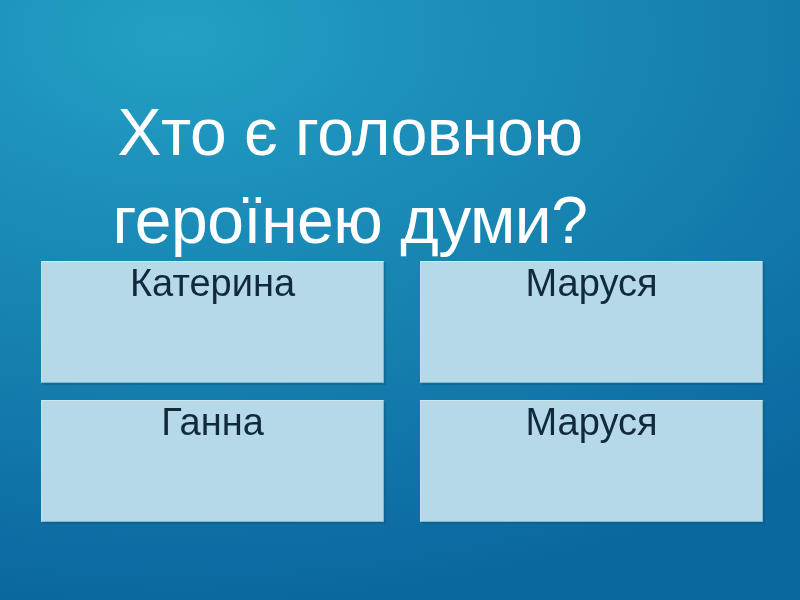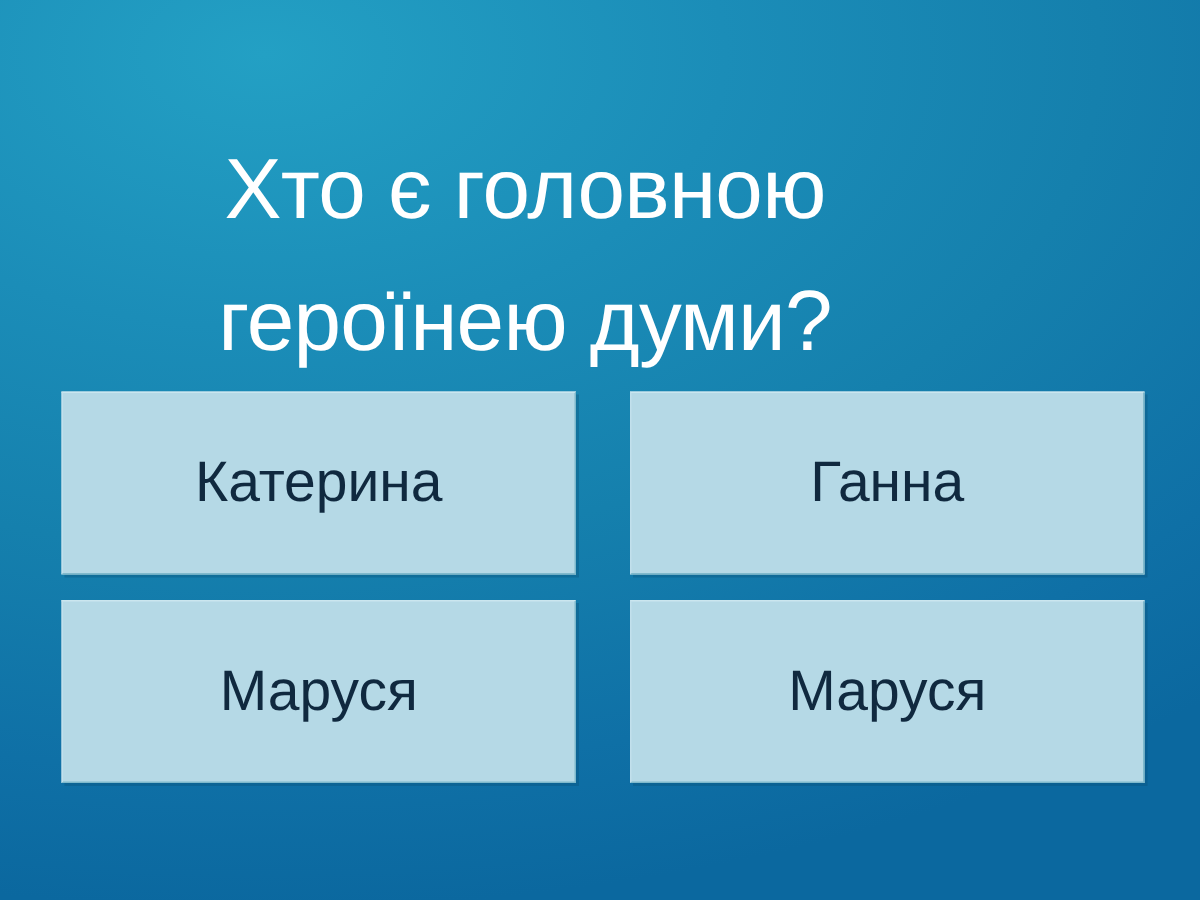--- a/index.html
+++ b/index.html
@@ -32,21 +32,21 @@
   
   #question-title {
     position: absolute;
     left: 0;
     top: 44px;
     width: 700px;
     text-align: center;
     color: #ffffff;
     font-family: "Liberation Sans", sans-serif;
     font-weight: 400;
-    font-size: 57px;
+    font-size: 66px;
     line-height: 88px;
     letter-spacing: -0.5px;
     white-space: pre-line;
     -webkit-font-smoothing: antialiased;
   }
 
   
   #answers-grid {
     position: absolute;
     left: 41px;
@@ -62,21 +62,20 @@
   .answer-option {
     position: relative;
     box-sizing: border-box;
     background-color: #b5d9e6;
     border-top: 1px solid #cbe6ef;
     border-left: 1px solid #c2e0ec;
     border-right: 1px solid #7fb9cc;
     border-bottom: 1px solid #7fb9cc;
     box-shadow: 2px 2px 0 rgba(9, 78, 116, 0.32);
     display: flex;
-    align-items: center;
     justify-content: center;
     cursor: pointer;
     padding: 0 10px;
   }
 
   .answer-label {
     color: #10293f;
     font-family: "Liberation Sans", sans-serif;
     font-weight: 400;
     font-size: 38px;
@@ -94,25 +93,25 @@
   <h1 id="question-title">Хто є головною
 героїнею думи?</h1>
 
   <div id="answers-grid">
 
     <div class="answer-option">
       <span class="answer-label">Катерина</span>
     </div>
 
     <div class="answer-option">
-      <span class="answer-label">Ганна</span>
+      <span class="answer-label">Маруся</span>
     </div>
 
     <div class="answer-option">
-      <span class="answer-label">Маруся</span>
+      <span class="answer-label">Ганна</span>
     </div>
 
     <div class="answer-option">
       <span class="answer-label">Маруся</span>
     </div>
 
   </div>
 
 </div>
 

